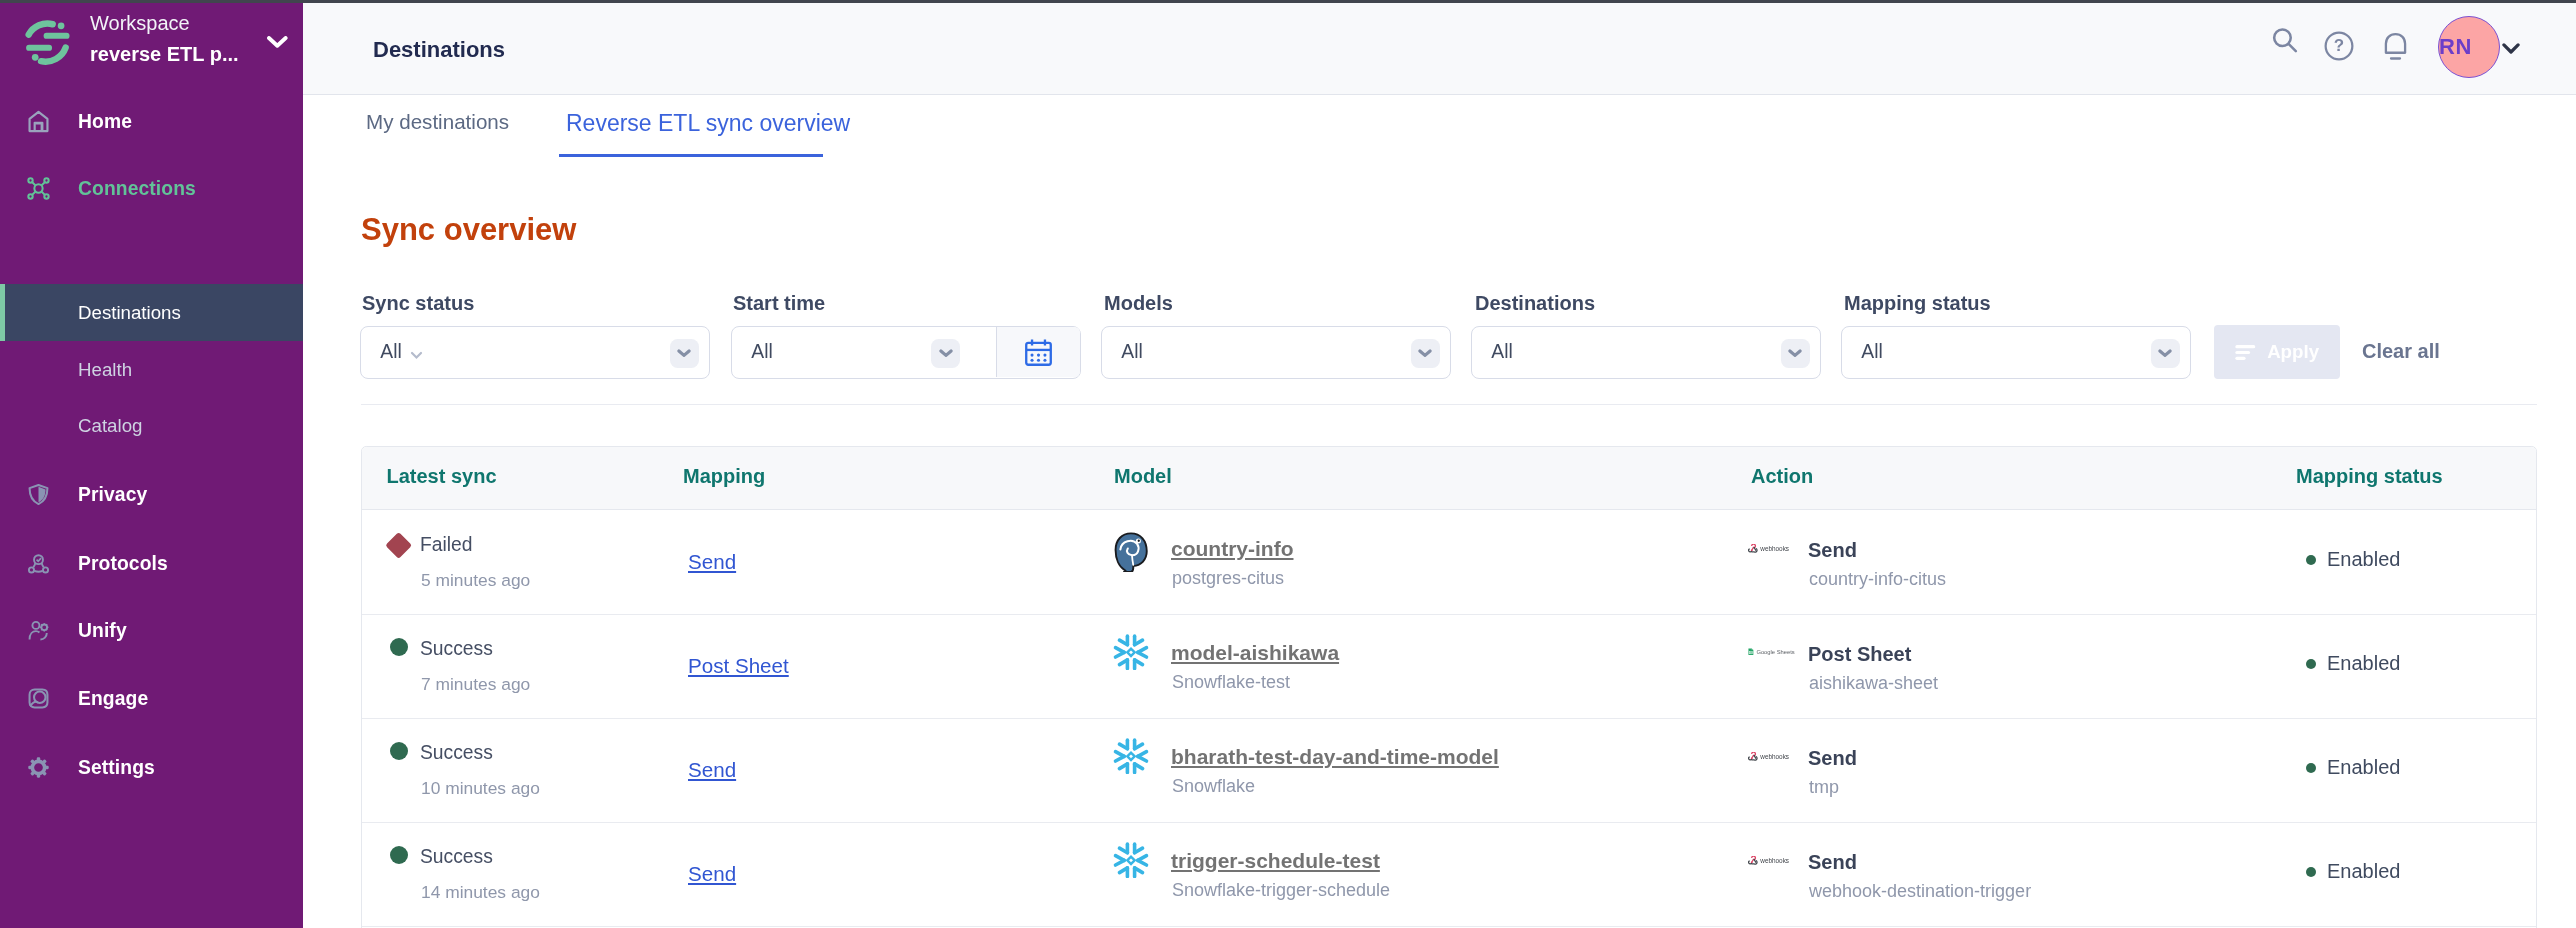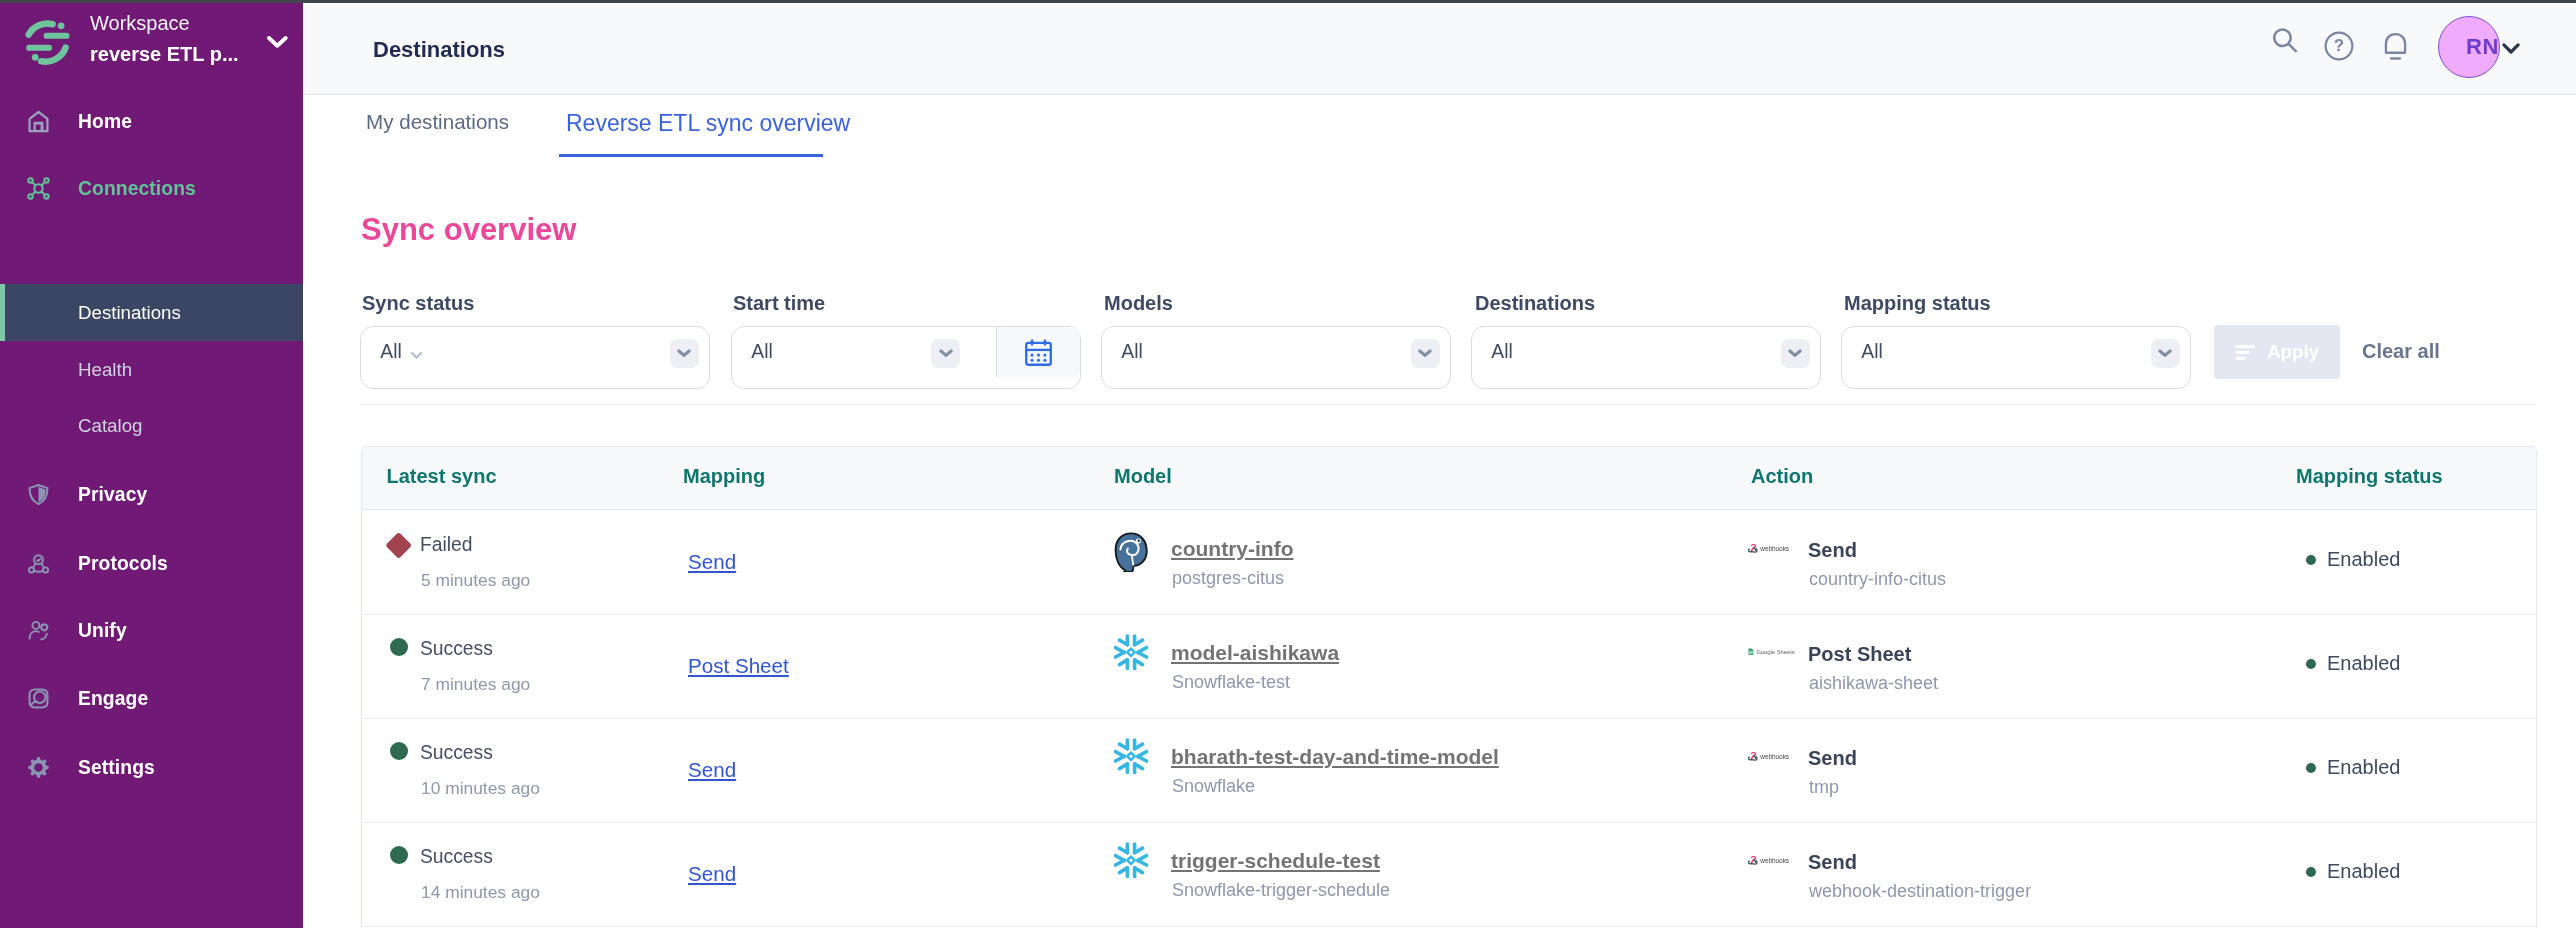--- a/index.html
+++ b/index.html
@@ -17,23 +17,23 @@
 .active-band{position:absolute;left:0;top:284px;width:303px;height:57px;background:#3a4663}
 .active-bar{position:absolute;left:0;top:284px;width:4.5px;height:57px;background:#7ec9a5}
 
 .header{position:absolute;left:303px;top:2.6px;width:2273px;height:92px;background:#f8f9fb;border-bottom:1.3px solid #e2e5ec;z-index:4}
 .header-title{position:absolute;left:70px;top:34px;font-size:22px;font-weight:700;color:#222b50}
 
 .content{position:absolute;left:303px;top:96px;width:2273px;height:833px;background:#ffffff}
 .tab1{position:absolute;left:63px;top:14px;font-size:20.6px;color:#5c6983;font-weight:400}
 .tab2{position:absolute;left:263px;top:14px;font-size:23px;color:#3b63dc;font-weight:400}
 .tab-underline{position:absolute;left:256px;top:58px;width:264px;height:2.6px;background:#3b63dc}
-.h1{position:absolute;left:58px;top:116px;font-size:31px;font-weight:700;color:#ec4899}
+.h1{position:absolute;left:58px;top:116px;font-size:31px;font-weight:700;color:#c2410c}
 .flabel{position:absolute;top:196px;font-size:20px;font-weight:700;color:#3e4963}
-.fbox{position:absolute;top:230px;width:350px;height:63px;background:#fff;border:1.3px solid #d8dce8;border-radius:13px}
+.fbox{position:absolute;top:230px;width:350px;height:53px;background:#fff;border:1.3px solid #d8dce8;border-radius:8px}
 .fbox .all{position:absolute;left:19.3px;top:14px;font-size:19.3px;color:#404a60;font-weight:400}
 .chevbtn{position:absolute;right:10.3px;top:11.6px;width:29px;height:29px;background:#edeff5;border-radius:7.7px;display:flex;align-items:center;justify-content:center}
 .minicaret{position:absolute;left:49px;top:24px}
 .calpart{position:absolute;right:0;top:0;width:84px;height:50px;border-left:1.3px solid #d8dce8;background:#f7f8fb;border-radius:0 5.2px 5.2px 0;display:flex;align-items:center;justify-content:center}
 .applybtn{position:absolute;left:1911px;top:229px;width:126px;height:54px;background:#e4e7f2;border-radius:4px;display:flex;align-items:center;justify-content:center;gap:11.6px}
 .applybtn span{color:#ffffff;font-size:18.7px;font-weight:700}
 .clearall{position:absolute;left:2059px;top:244px;font-size:20px;font-weight:700;color:#6a7590}
 .fdivider{position:absolute;left:58px;top:308px;width:2176px;height:1.3px;background:#e9ebf1}
 
 .table{position:absolute;left:58px;top:350px;width:2176px;height:580px;border:1.3px solid #e5e8ee;border-radius:5.2px 5.2px 0 0;background:#fff}
@@ -178,21 +178,21 @@
       <path d="M28 28 L39 39" stroke="#7c86a2" stroke-width="4" stroke-linecap="round"></path>
     </svg>
   <svg class="abs" style="left:2021px;top:28px" width="30" height="30" viewBox="0 0 46 46">
       <circle cx="23" cy="23" r="20.5" fill="none" stroke="#7c86a2" stroke-width="3.4"></circle>
       <text x="23" y="31" text-anchor="middle" font-size="26" font-weight="700" fill="#7c86a2" font-family="Liberation Sans">?</text>
     </svg>
   <svg class="abs" style="left:2079px;top:28px" width="27" height="32" viewBox="0 0 42 50">
       <path d="M6 34 L6 20 C6 11 12 5 21 5 C30 5 36 11 36 20 L36 34 Z" fill="none" stroke="#7c86a2" stroke-width="3.6" stroke-linejoin="round"></path>
       <path d="M14 43 L28 43" stroke="#7c86a2" stroke-width="3.6" stroke-linecap="round"></path>
     </svg>
-  <div class="abs" style="left:2135px;top:13px;width:62px;height:62px;border-radius:50%;background:#f0abfc;border:1.9px solid #7b51d3;display:flex;align-items:center;justify-content:flex-end">
+  <div class="abs" style="left:2135px;top:13px;width:62px;height:62px;border-radius:50%;background:#fca5a5;border:1.9px solid #7b51d3;display:flex;align-items:center;justify-content:flex-start">
       <span style="font-size:22px;font-weight:700;color:#6c3ec9;letter-spacing:0.6px">RN</span>
     </div>
   <svg class="abs" style="left:2199px;top:40px" width="18" height="11.6" viewBox="0 0 28 18">
       <path d="M3 3 L14 14 L25 3" fill="none" stroke="#2e3447" stroke-width="5" stroke-linecap="round" stroke-linejoin="round"></path>
     </svg>
 </div>
 
 <div class="content">
   <div class="tab1">My destinations</div>
   <div class="tab2">Reverse ETL sync overview</div>

